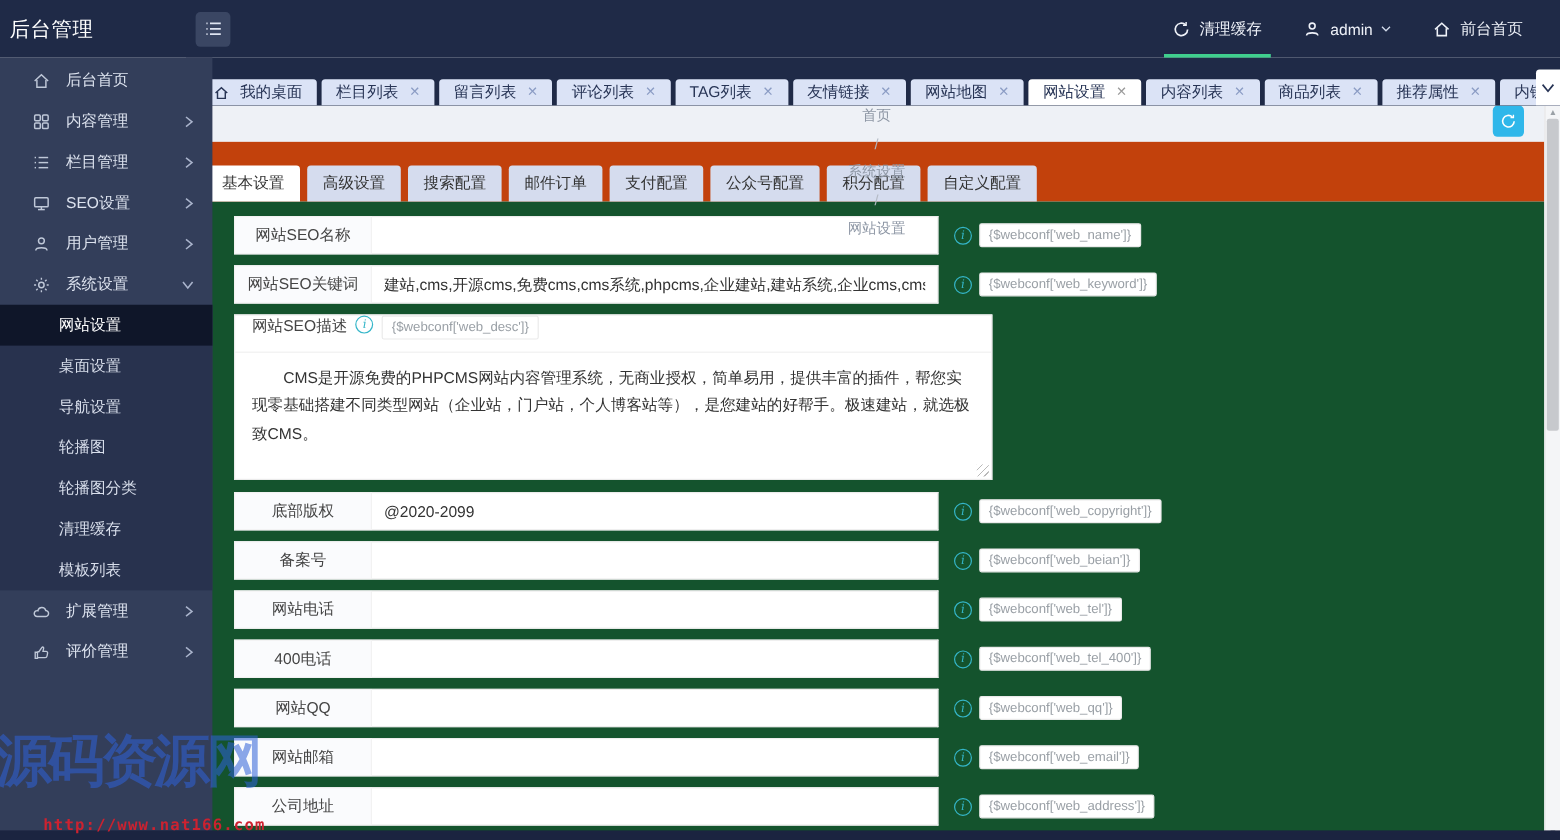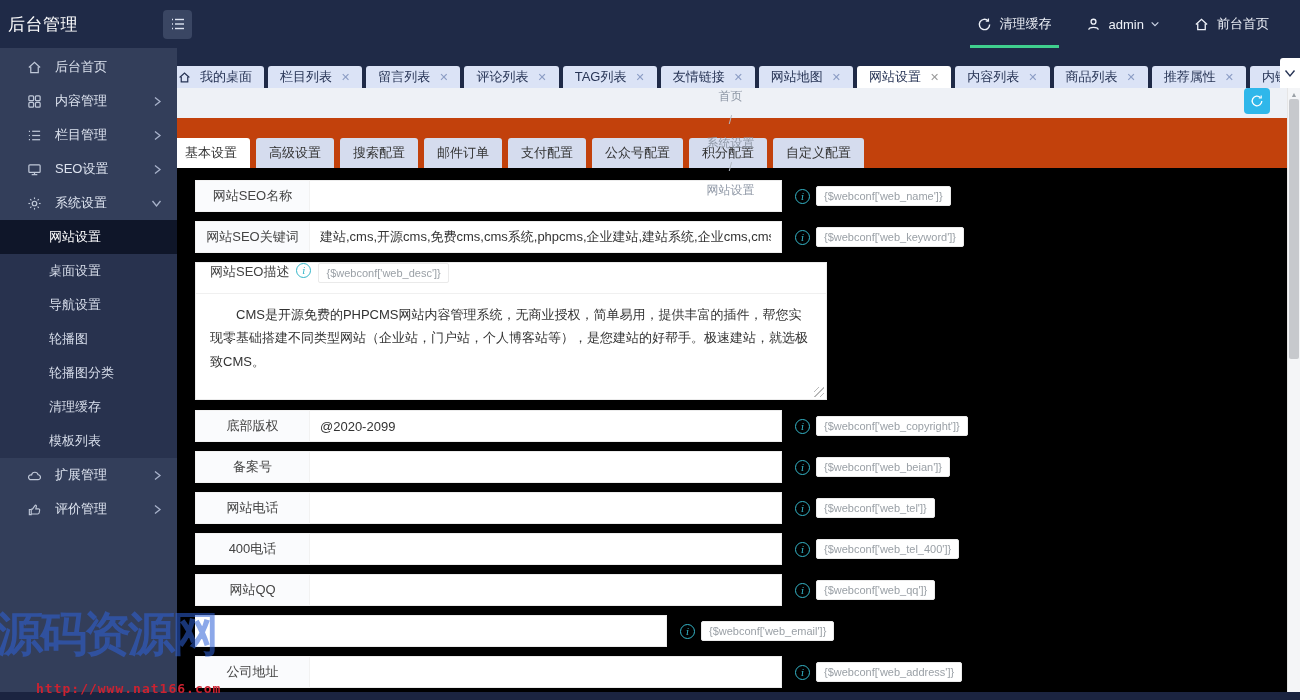--- a/index.html
+++ b/index.html
@@ -37,21 +37,21 @@
   .breadbar { position:absolute; left:155px; top:88px; right:13px; height:30px; background:#eef1f6; display:flex; align-items:center; padding-left:19px; font-size:12px; color:#8e97a5; gap:8px; z-index:2;flex-direction:column; }
   .crumb { cursor:pointer; }
   .crumb-sep { color:#b3bac4; }
   .refresh-btn { position:absolute; right:17px; top:0; width:26px; height:26px; background:#2fb7ea; border:none; border-radius:4px; display:flex; align-items:center; justify-content:center; cursor:pointer; }
 
   
   .content { position:absolute; left:155px; top:118px; right:13px; bottom:0; z-index:1; }
   .subtab-band { height:50px; background:#c2410c; display:flex; align-items:flex-end; padding-left:17px; }
   .subtab { height:30px; min-width:76px; padding:0 13px; display:flex; align-items:center; justify-content:center; background:#d5dcee; color:#333; font-size:13px; border-radius:3px 3px 0 0; margin-right:6px; cursor:pointer; white-space:nowrap; }
   .subtab.active { background:#ffffff; }
-  .form-area { background:#000000; height:calc(100% - 50px); padding:12px 0 0 40px; overflow:hidden; }
+  .form-area { background:#14532d; height:calc(100% - 50px); padding:12px 0 0 40px; overflow:hidden; }
 
   .form-row { display:flex; align-items:center; margin-bottom:9px; }
   .form-label { width:115px; height:32px; background:#fafbfd; border:1px solid #f2f2f2; display:flex; align-items:center; justify-content:center; font-size:13px; color:#444; flex:none; }
   .form-input { width:472px; height:32px; border:1px solid #ececec; border-left:none; padding:0 10px; font-size:13px; color:#333; outline:none; background:#fff; }
   .hint-group { display:flex; align-items:center; margin-left:13px; gap:6px; }
   .info-icon { width:15px; height:15px; border:1px solid #35b6c9; border-radius:50%; color:#35b6c9; font-size:10px; display:flex; align-items:center; justify-content:center; font-style:italic; font-family:"DejaVu Serif", serif; flex:none; }
   .hint-box { border:1px solid #eaeaea; border-radius:2px; padding:3px 7px; font-size:11px; color:#9aa0a6; background:#fff; white-space:nowrap; }
 
   .desc-block { width:632px; border:1px solid #ebebeb; margin:4px 0 10px 0; position:relative; background:#fff; }
   .desc-head { height:30px; display:flex; align-items:flex-start; padding-left:14px; gap:7px; }
@@ -189,20 +189,34 @@
       <span>SEO设置</span>
       <span class="arrow">
           <svg width="9" height="11" viewBox="0 0 9 11" fill="none" stroke="#a9b3cb" stroke-width="1.3">
             <polyline points="2,1.5 7,5.5 2,9.5"></polyline>
           </svg>
         </span>
     </div>
     <div class="side-item">
       <span class="sicon">
         <svg width="15" height="15" viewBox="0 0 16 16" fill="none" stroke="#cfd7e6" stroke-width="1.3">
+            <circle cx="8" cy="5" r="2.6"></circle>
+            <path d="M3 13.5 c0-3.2 10-3.2 10 0"></path>
+          </svg>
+      </span>
+      <span>用户管理</span>
+      <span class="arrow">
+          <svg width="9" height="11" viewBox="0 0 9 11" fill="none" stroke="#a9b3cb" stroke-width="1.3">
+            <polyline points="2,1.5 7,5.5 2,9.5"></polyline>
+          </svg>
+        </span>
+    </div>
+    <div class="side-item">
+      <span class="sicon">
+        <svg width="15" height="15" viewBox="0 0 16 16" fill="none" stroke="#cfd7e6" stroke-width="1.3">
             <circle cx="8" cy="8" r="2.4"></circle>
             <g stroke-width="1.2">
               <line x1="8" y1="1.5" x2="8" y2="3.3"></line>
               <line x1="8" y1="12.7" x2="8" y2="14.5"></line>
               <line x1="1.5" y1="8" x2="3.3" y2="8"></line>
               <line x1="12.7" y1="8" x2="14.5" y2="8"></line>
               <line x1="3.4" y1="3.4" x2="4.7" y2="4.7"></line>
               <line x1="11.3" y1="11.3" x2="12.6" y2="12.6"></line>
               <line x1="3.4" y1="12.6" x2="4.7" y2="11.3"></line>
               <line x1="11.3" y1="4.7" x2="12.6" y2="3.4"></line>
@@ -445,20 +459,21 @@
       <div class="form-row">
         <div class="form-label">网站QQ</div>
         <input class="form-input" value="" style="">
         <div class="hint-group">
           <span class="info-icon">i</span>
           <span class="hint-box">{$webconf['web_qq']}</span>
         </div>
       </div>
 
       <div class="form-row">
+        <div class="form-label">网站邮箱</div>
         <input class="form-input" value="" style="">
         <div class="hint-group">
           <span class="info-icon">i</span>
           <span class="hint-box">{$webconf['web_email']}</span>
         </div>
       </div>
 
       <div class="form-row">
         <div class="form-label">公司地址</div>
         <input class="form-input" value="" style="">

